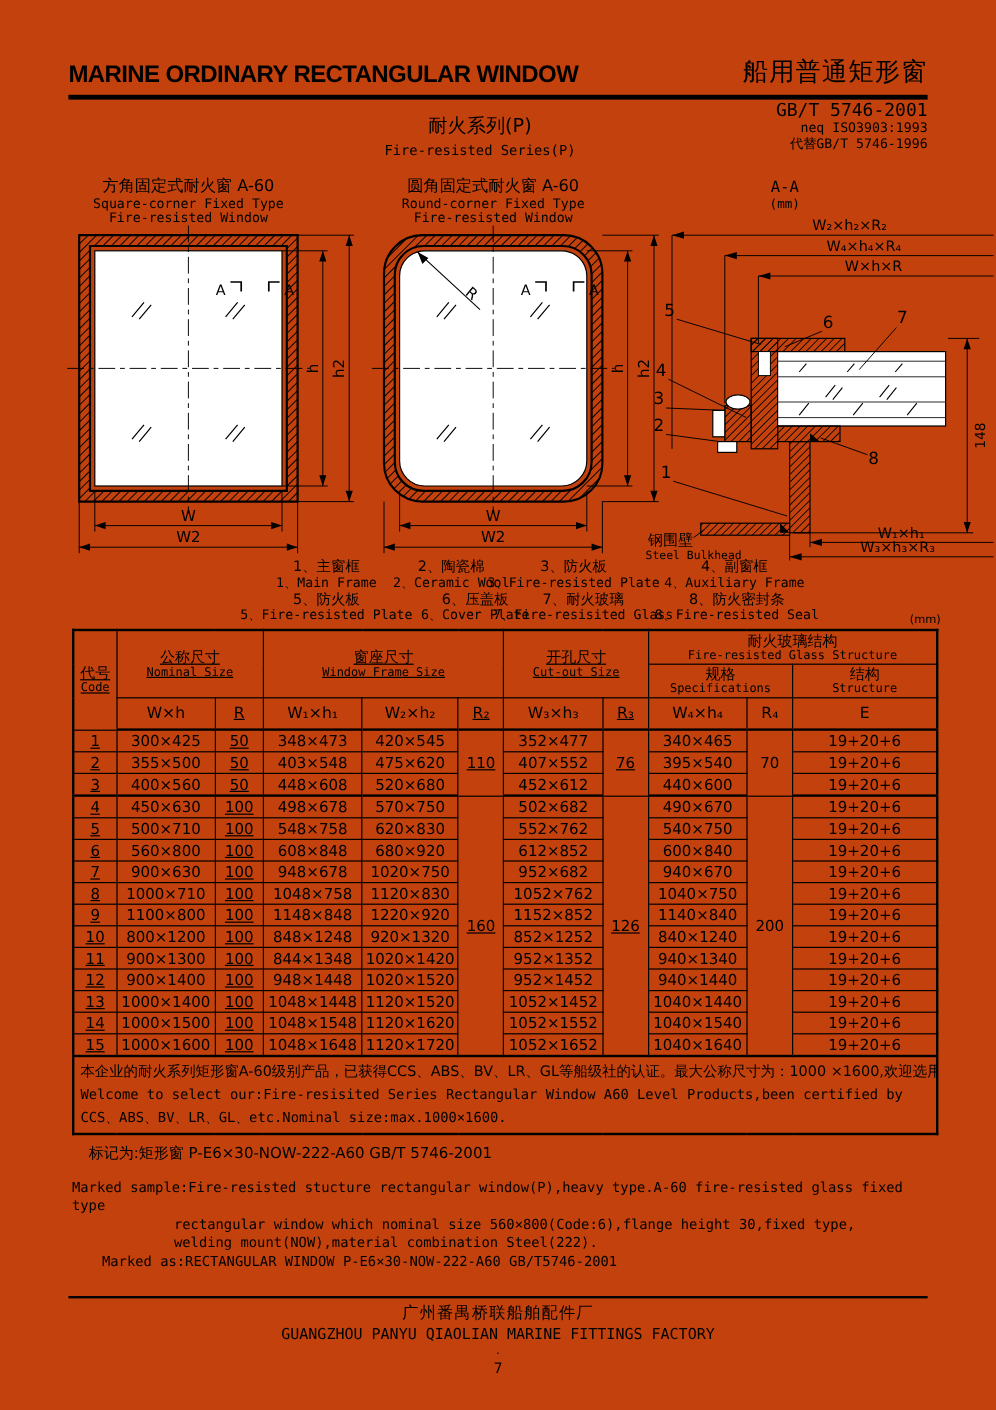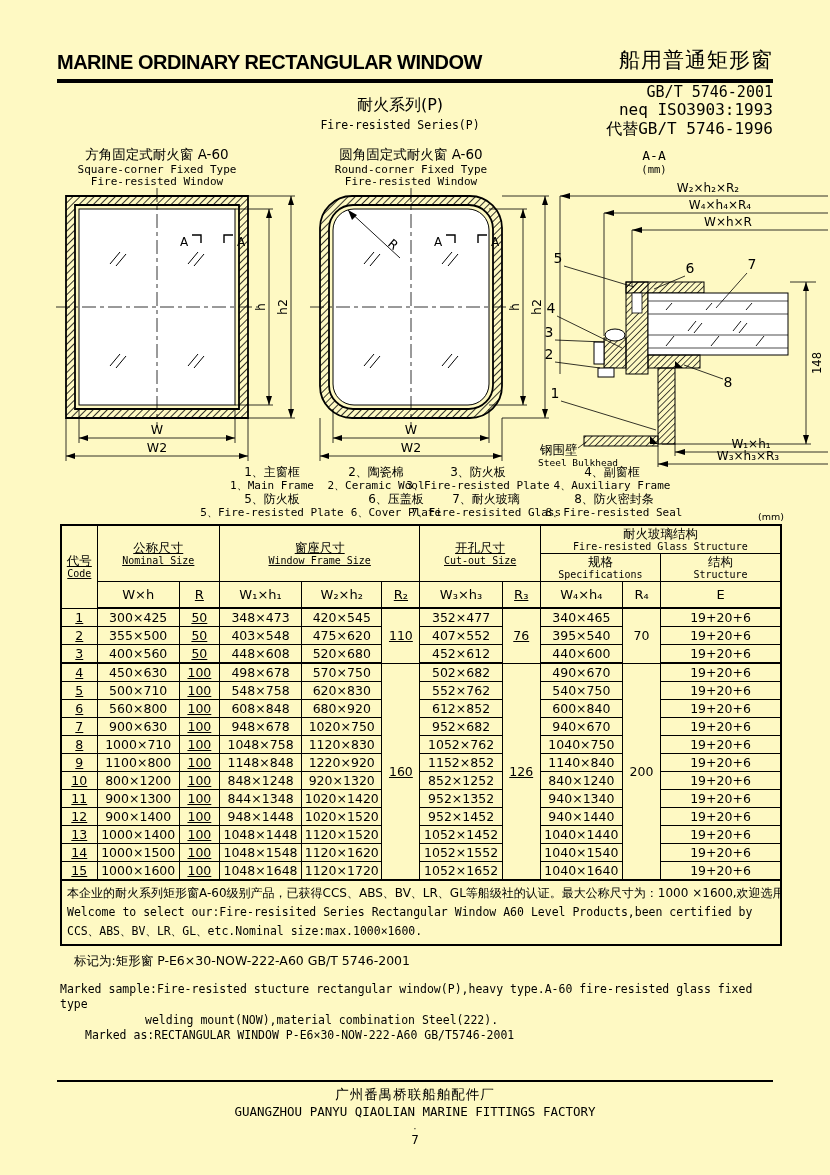--- a/index.html
+++ b/index.html
@@ -1,29 +1,29 @@
 <!DOCTYPE html>
 <html><head>
 <meta charset="utf-8">
 <style>
   html,body{margin:0;padding:0;background:#fff;}
   body{width:830px;height:1175px;position:relative;color:#000;
        font-family:"DejaVu Sans",sans-serif;overflow:hidden;}
-  .page{position:absolute;inset:0;background:#fef9c3;}
+  .page{position:absolute;inset:0;background:#c2410c;}
   .mono{font-family:"DejaVu Sans Mono",monospace;}
 
   
   .title-row{position:absolute;left:57px;right:57px;top:46px;display:flex;
              justify-content:space-between;align-items:flex-end;
              border-bottom:4px solid #000;padding-bottom:5px;}
   .title-en{font-size:20px;font-weight:bold;letter-spacing:-0.5px;font-family:"Liberation Sans",sans-serif;}
   .title-cn{font-size:21px;letter-spacing:1px;}
   .std-block{position:absolute;right:57px;top:84px;text-align:right;line-height:1.15;}
   .std-1{font-size:15px;}
-  .std-2,.std-3{font-size:16px;}
+  .std-2,.std-3{font-size:11px;}
   .series-block{position:absolute;left:0;width:800px;top:95px;text-align:center;}
   .series-cn{font-size:16px;}
   .series-en{font-size:11.5px;margin-top:2px;}
 
   
   .drawings{position:absolute;left:0;top:146px;width:830px;height:322px;}
   .drawings svg{position:absolute;top:0;}
   svg text{fill:#000;}
 
   
@@ -557,20 +557,21 @@
           <div class="note-en">CCS、ABS、BV、LR、GL、etc.Nominal size:max.1000×1600.</div>
         </td>
       </tr>
     </tfoot>
   </table>
 
   <div class="notes">
     <div class="nzh ind14">标记为:矩形窗  P-E6×30-NOW-222-A60  GB/T 5746-2001</div>
     <div class="ngap"></div>
     <div class="nen">Marked sample:Fire-resisted stucture rectangular window(P),heavy type.A-60 fire-resisted glass fixed type</div>
+    <div class="nen ind85">rectangular window which nominal size 560×800(Code:6),flange height 30,fixed type,</div>
     <div class="nen ind85">welding mount(NOW),material combination Steel(222).</div>
     <div class="nen ind25">Marked as:RECTANGULAR WINDOW  P-E6×30-NOW-222-A60  GB/T5746-2001</div>
   </div>
 
   <div class="footer-rule"></div>
   <div class="footer">
     <div class="factory-cn">广州番禺桥联船舶配件厂</div>
     <div class="factory-en">GUANGZHOU PANYU QIAOLIAN MARINE FITTINGS FACTORY</div>
     <div class="pagedot">·</div>
     <div class="pagenum">7</div>

